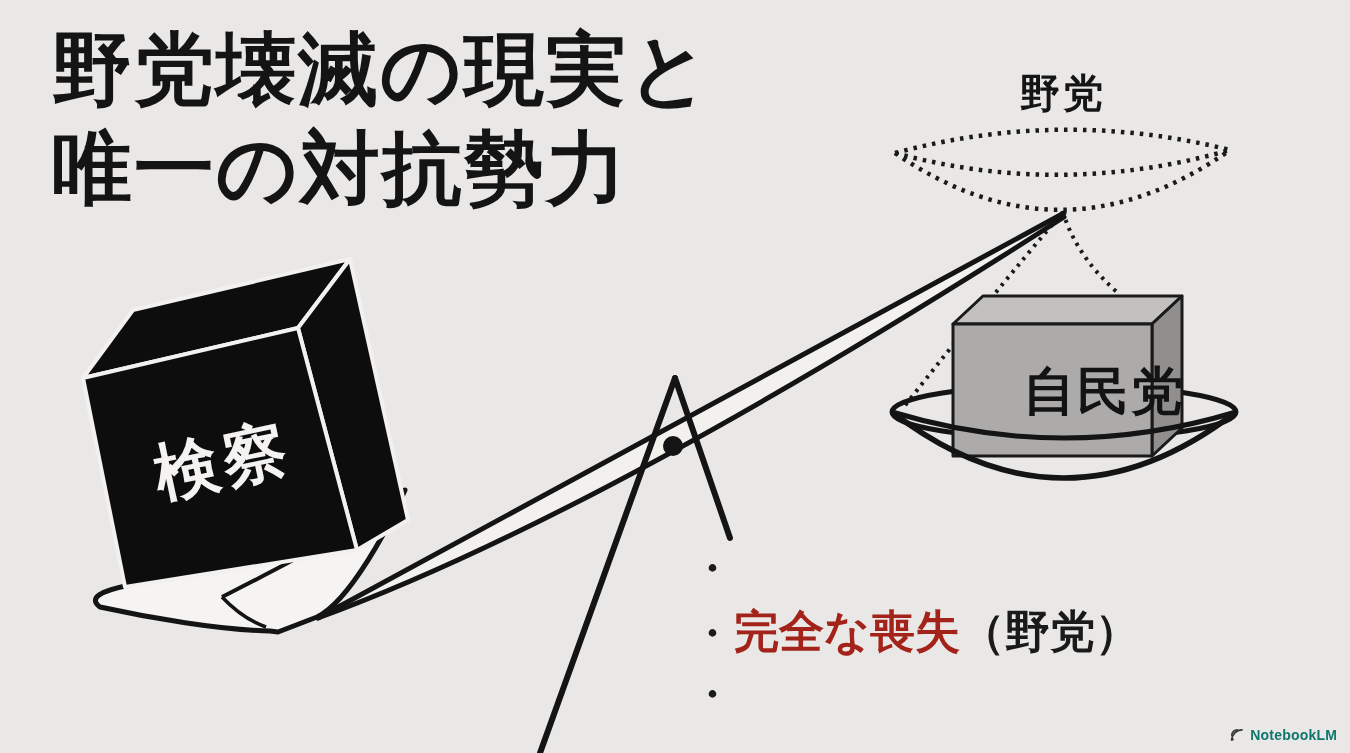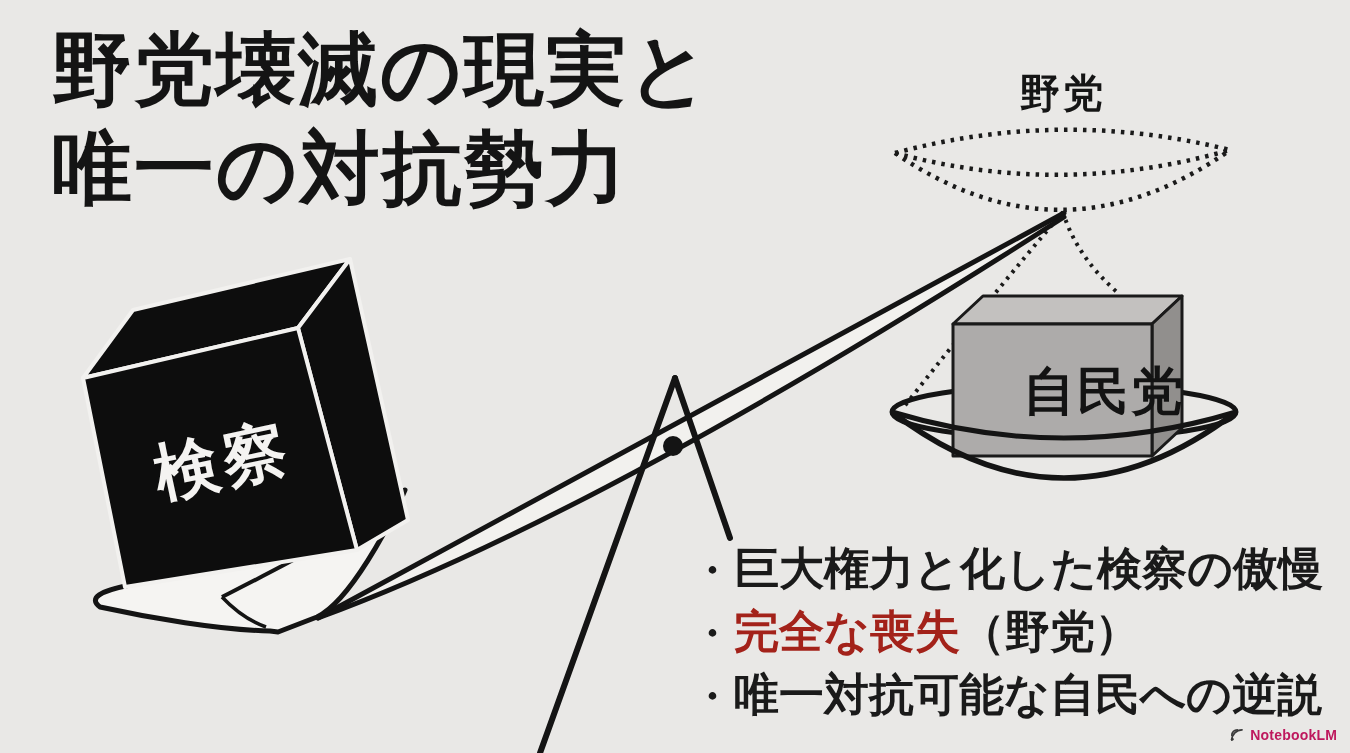--- a/index.html
+++ b/index.html
@@ -22,21 +22,21 @@
   .label-kensatsu{
     left:118px;top:418px;width:210px;font-size:64px;color:#f4f3f1;letter-spacing:5px;
     transform:rotate(-12deg);
   }
   .bullets{position:absolute;left:692px;top:537px;font-size:45px;font-weight:800;color:#1a1a1a;}
   .bullet-row{display:flex;align-items:baseline;height:63px;line-height:63px;white-space:nowrap;}
   .bullet-row .marker{font-size:40px;margin-right:2px;}
   .hl{color:#a3221a;}
   .watermark{
     position:absolute;right:13px;bottom:10px;display:flex;align-items:center;gap:5px;
-    font-size:14px;font-weight:600;color:#be185d;letter-spacing:.2px;
+    font-size:14px;font-weight:600;color:#0f766e;letter-spacing:.2px;
   }
 </style>
 </head>
 <body>
 
 <div class="stage">
 
   <svg class="scene" width="1350" height="753" viewBox="0 0 1350 753">
 
     <g stroke="#1a1a1a" stroke-width="4" fill="none" stroke-dasharray="3 5.5">
@@ -96,30 +96,28 @@
     <span class="t-line">唯一の対抗勢力</span>
   </h1>
 
   <div class="float-label label-yato">野党</div>
   <div class="float-label label-jiminto">自民党</div>
   <div class="float-label label-kensatsu">検察</div>
 
   <div class="bullets">
     <div class="bullet-row">
       <span class="marker">・</span>
-      <span>巨大権力と化した検察の傲慢</span>
     </div>
     <div class="bullet-row">
       <span class="marker">・</span>
       <span class="hl">完全な喪失</span>
       <span>（野党）</span>
     </div>
     <div class="bullet-row">
       <span class="marker">・</span>
-      <span>唯一対抗可能な自民への逆説</span>
     </div>
   </div>
 
   <div class="watermark">
     <svg width="17" height="17" viewBox="0 0 20 20">
       <g fill="none" stroke="#3a3a3a" stroke-width="2" stroke-linecap="round">
         <path d="M4.5 16.5 A12 12 0 0 1 16.5 4.5"></path>
         <path d="M4.5 11 A6.5 6.5 0 0 1 11 4.5"></path>
       </g>
       <circle cx="5" cy="15.5" r="1.7" fill="#3a3a3a"></circle>

